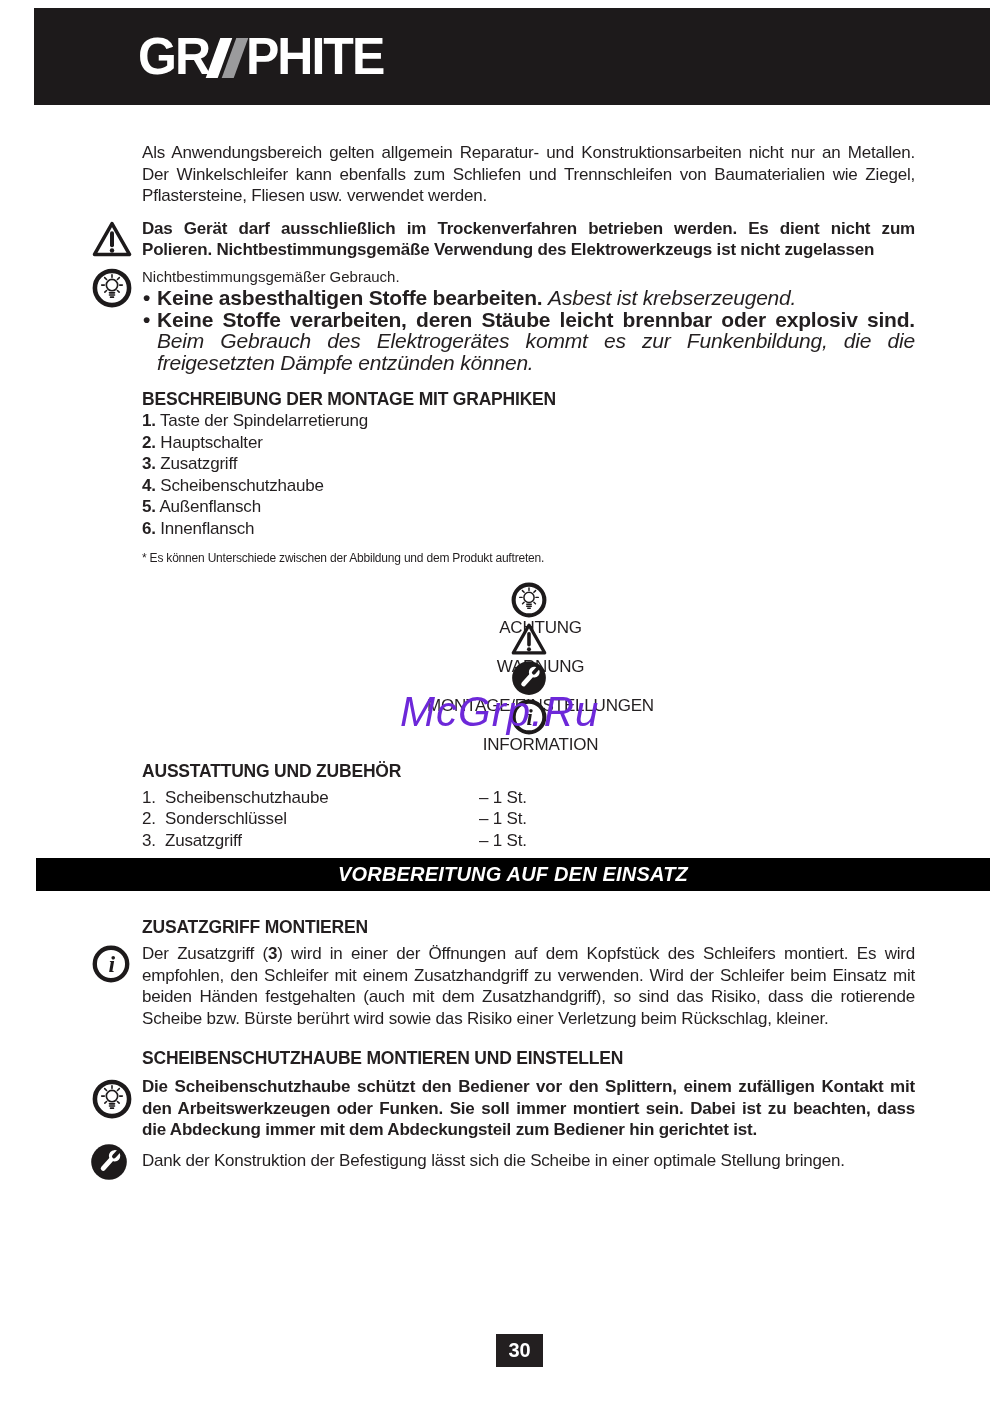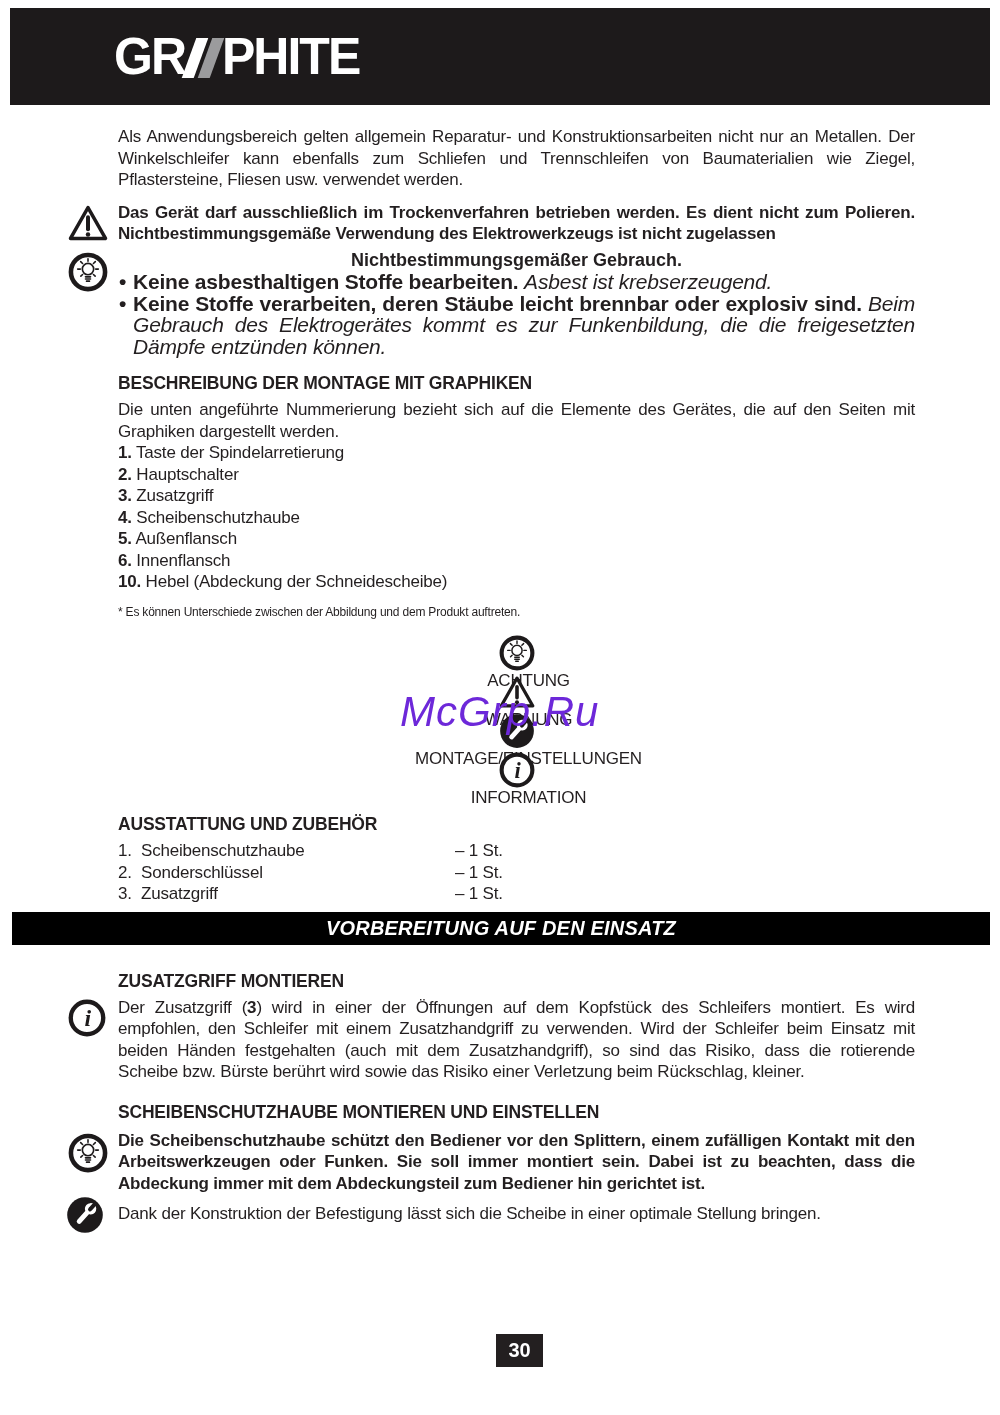--- a/index.html
+++ b/index.html
@@ -1,20 +1,20 @@
 <!DOCTYPE html>
 <html><head>
 <meta charset="utf-8">
 <style>
   * { margin:0; padding:0; box-sizing:border-box; }
   html,body { background:#ffffff; }
   body { font-family:"Liberation Sans", sans-serif; color:#231f20; }
   .page {
     position:relative; width:1000px; height:1415px; margin:0 auto;
-    background:#ffffff; overflow:hidden;
+    background:#ffffff; overflow:hidden;padding-left:24px;
   }
 
   
   .header-bar {
     margin:8px 10px 0 10px; height:97px; background:#1d1a1b;
     display:flex; align-items:center; padding-left:104px;
   }
   .logo { display:flex; align-items:center; }
   .logo .brand-txt {
     color:#ffffff; font-size:50px; font-weight:bold; letter-spacing:-2px;
@@ -27,31 +27,31 @@
   .logo .slash-white { background:#ffffff; margin-left:4px; }
   .logo .slash-gray  { background:#9b9b9d; margin-left:4px; margin-right:5px; }
 
   
   .content { padding:0 85px 0 118px; }
   p, .body-text { font-size:17px; line-height:21.5px; letter-spacing:-0.2px; text-align:justify; }
   .bold { font-weight:bold; }
   .ital { font-style:italic; }
   h3.sec-head { font-size:17.5px; font-weight:bold; letter-spacing:-0.2px; }
 
-  .intro { margin-top:21px; }
+  .intro { margin-top:37px; }
 
   .icon-section { position:relative; }
   .icon-abs { position:absolute; width:38px; height:38px; }
 
   .warning1 { margin-top:11px; font-weight:bold; }
   .warning1 .icon-abs { left:-50px; top:1px; width:40px; height:40px; }
 
   .misuse { margin-top:5px; }
   .misuse .icon-abs { left:-50px; top:2px; width:40px; height:40px; }
-  .misuse-head { font-size:18px; font-weight:bold; line-height:21.5px;text-align:center; }
+  .misuse-head { font-size:15px; font-weight:normal; line-height:21.5px; }
   .misuse ul { list-style:none; }
   .misuse li { position:relative; padding-left:15px; font-size:21px; line-height:21.5px; letter-spacing:-0.2px; text-align:justify; }
   .misuse li::before { content:"\2022"; position:absolute; left:1px; font-weight:bold; }
 
   .graphics-head { margin-top:16px; }
   .graphics-intro { margin-top:5px; }
   .parts-list div { font-size:17px; line-height:21.5px; letter-spacing:-0.2px; }
   .footnote { margin-top:9px; font-size:12px; line-height:21.5px; letter-spacing:-0.2px; }
 
   .symbols-head { margin-top:17px; position:relative; }
@@ -172,29 +172,27 @@
           <span class="ital">Asbest ist krebserzeugend.</span>
         </li>
         <li>
           <span class="bold">Keine Stoffe verarbeiten, deren Stäube leicht brennbar oder explosiv sind.</span>
           <span class="ital">Beim Gebrauch des Elektrogerätes kommt es zur Funkenbildung, die die freigesetzten Dämpfe entzünden können.</span>
         </li>
       </ul>
     </div>
 
     <h3 class="sec-head graphics-head">BESCHREIBUNG DER MONTAGE MIT GRAPHIKEN</h3>
-    <p class="graphics-intro">Die unten angeführte Nummerierung bezieht sich auf die Elemente des Gerätes, die auf den Seiten mit Graphiken dargestellt werden.</p>
     <div class="parts-list">
       <div><span class="bold">1.</span> <span>Taste der Spindelarretierung</span></div>
       <div><span class="bold">2.</span> <span>Hauptschalter</span></div>
       <div><span class="bold">3.</span> <span>Zusatzgriff</span></div>
       <div><span class="bold">4.</span> <span>Scheibenschutzhaube</span></div>
       <div><span class="bold">5.</span> <span>Außenflansch</span></div>
       <div><span class="bold">6.</span> <span>Innenflansch</span></div>
-      <div><span class="bold">10.</span> <span>Hebel (Abdeckung der Schneidescheibe)</span></div>
     </div>
     <div class="footnote">* Es können Unterschiede zwischen der Abbildung und dem Produkt auftreten.</div>
 
     <div class="symbol-rows">
       <div class="symbol-row">
         <svg class="sym-icon" viewBox="0 0 48 48">
             <use href="#def-bulb"></use>
           </svg>
         <span class="sym-label">ACHTUNG</span>
       </div>

